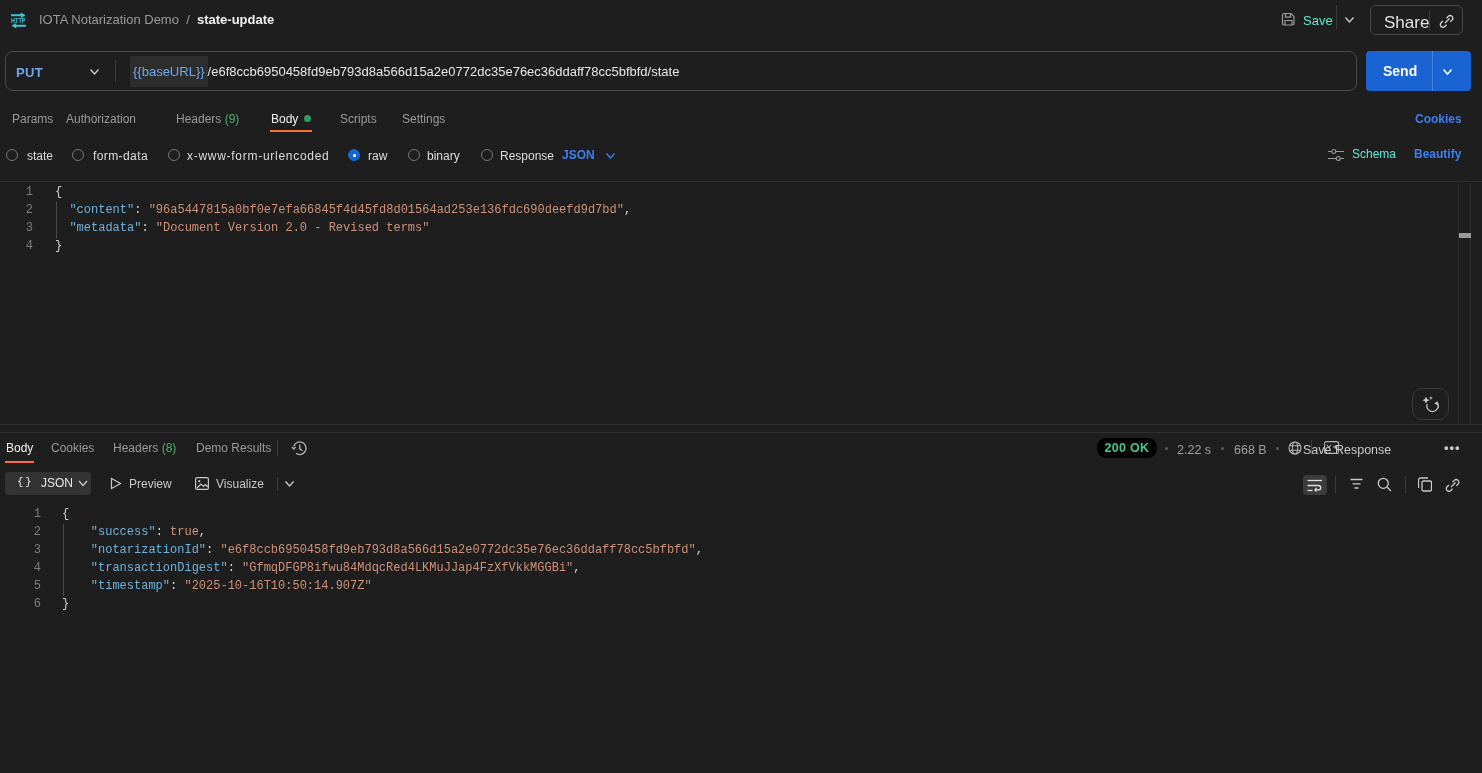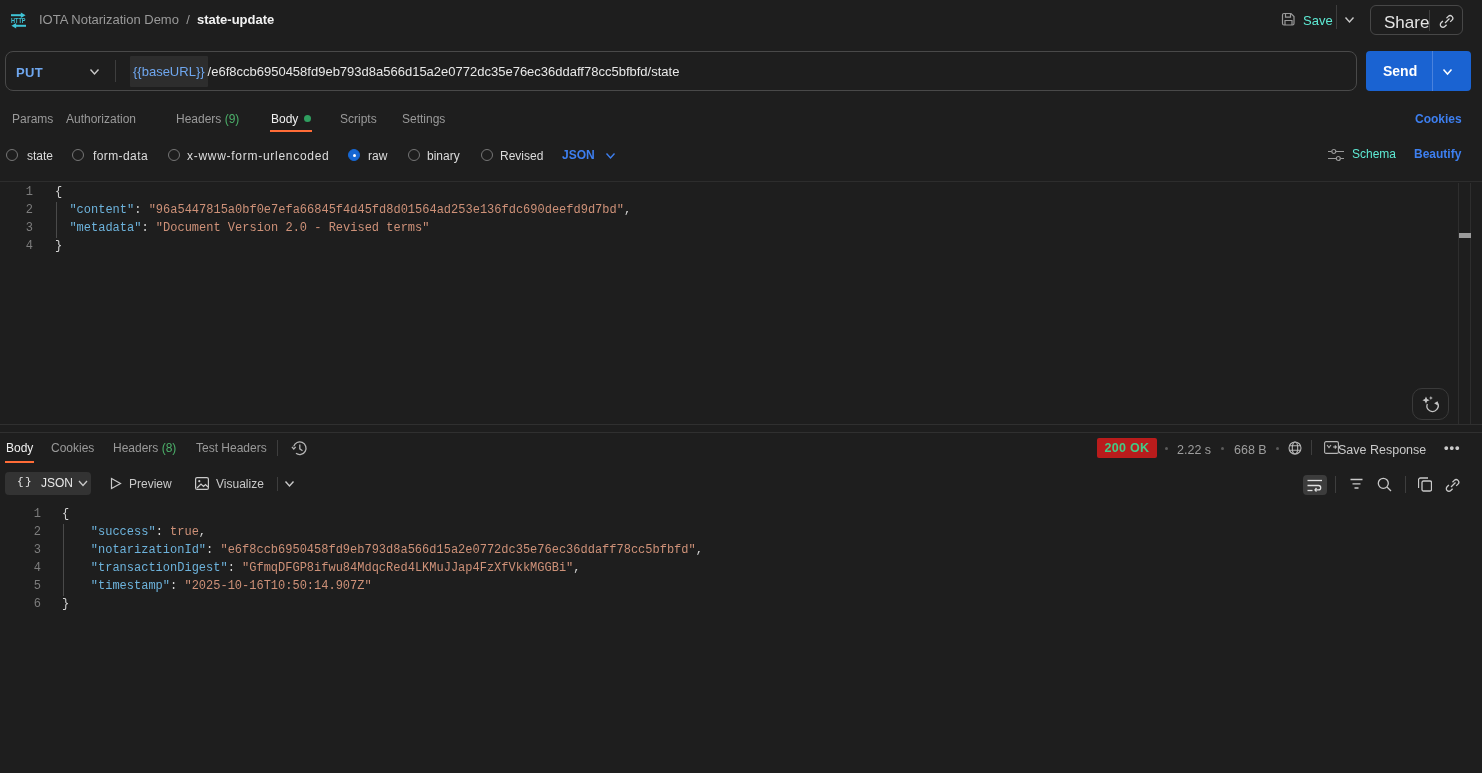--- a/index.html
+++ b/index.html
@@ -47,21 +47,21 @@
 #sb1 { left:1458px; top:183px; width:13px; height:241px; border-left:1px solid #2e2e2e; border-right:1px solid #2e2e2e; }
 #sb1thumb { left:1459px; top:233px; width:12px; height:5px; background:#9b9b9b; }
 #postbot { left:1412px; top:388px; width:37px; height:32px; border:1px solid #3a3a3a; border-radius:10px; }
 
 
 #split { left:0; top:424px; width:1482px; height:1px; background:#303030; }
 #split2 { left:0; top:432px; width:1482px; height:1px; background:#303030; }
 .rtab { font-size:12px; color:#9a9a9a; top:441px; }
 #rBody { color:#f0f0f0; }
 #underline2 { left:5px; top:461px; width:29px; height:2px; background:#ff6c37; }
-#pill { left:1097px; top:438px; width:60px; height:20px; background:#b91c1c; border-radius:2px; color:#41cb87; font-size:12.5px; font-weight:600; text-align:center; line-height:20px; letter-spacing:.3px; }
+#pill { left:1097px; top:438px; width:60px; height:20px; background:#000000; border-radius:9px; color:#41cb87; font-size:12.5px; font-weight:600; text-align:center; line-height:20px; letter-spacing:.3px; }
 .meta { font-size:12.5px; color:#9e9e9e; top:443px; }
 .dot { width:3px; height:3px; border-radius:50%; background:#5a5a5a; top:447px; }
 
 
 #jsonBtn { left:5px; top:472px; width:86px; height:23px; background:#333333; border-radius:4px; color:#e8e8e8; }
 #jsonBtn span { position:absolute; font-size:12px; }
 .tbtxt { font-size:12px; color:#c9c9c9; top:477px; }
 #wrapBtn { left:1303px; top:475px; width:24px; height:20px; background:#3c3c3c; border-radius:4px; }
 
 
@@ -134,21 +134,21 @@
 <div class="abs rlabel" style="left:27px">state</div>
 <div class="abs radio" style="left:72px"></div>
 <div class="abs rlabel" style="left:93px;letter-spacing:.4px">form-data</div>
 <div class="abs radio" style="left:168px"></div>
 <div class="abs rlabel" style="left:187px;letter-spacing:.72px">x-www-form-urlencoded</div>
 <div class="abs radio" id="rawRadio" style="left:348px"></div>
 <div class="abs rlabel" style="left:368px">raw</div>
 <div class="abs radio" style="left:408px"></div>
 <div class="abs rlabel" style="left:427px">binary</div>
 <div class="abs radio" style="left:481px"></div>
-<div class="abs rlabel" style="left:500px">Revised</div>
+<div class="abs rlabel" style="left:500px">Response</div>
 <div class="abs" id="jsonSel">JSON</div>
 <svg class="abs" style="left:605px;top:152px" width="11" height="8" viewBox="0 0 11 8" fill="none" stroke="#3d7ff0" stroke-width="1.4">
     <path d="M1.5 1.5 L5.5 6 L9.5 1.5"></path>
   </svg>
 <div class="abs" id="beautRow" style="left:1328px;top:147px">
   <svg class="abs" style="left:0;top:1px" width="16" height="14" viewBox="0 0 16 14" fill="none" stroke="#9a9a9a" stroke-width="1.2">
     <path d="M0 3.5 H3.5 M8 3.5 H16"></path>
       <circle cx="5.8" cy="3.5" r="2"></circle>
     <path d="M0 10.5 H8 M12.5 10.5 H16"></path>
       <circle cx="10.3" cy="10.5" r="2"></circle>
@@ -177,21 +177,21 @@
     <path d="M15.6 6.2 L12.1 8.2 L15.9 10.6 Z" fill="#c4c4c4" stroke="none"></path>
   </svg>
 </div>
 
 <div class="abs" id="split"></div>
 <div class="abs" id="split2"></div>
 
 <div class="abs rtab" id="rBody" style="left:6px">Body</div>
 <div class="abs rtab" style="left:51px">Cookies</div>
 <div class="abs rtab" style="left:113px">Headers <span style="color:#4cb06a">(8)</span></div>
-<div class="abs rtab" style="left:196px">Test Headers</div>
+<div class="abs rtab" style="left:196px">Demo Results</div>
 <div class="abs vsep" style="left:277px;top:440px;height:16px"></div>
 <svg class="abs" style="left:291px;top:440px" width="17" height="17" viewBox="0 0 17 17" fill="none" stroke="#b5b5b5" stroke-width="1.3">
   <path d="M2.7 6.4 A6.3 6.3 0 1 1 5.0 13.3"></path>
   <path d="M0.9 6.9 L2.8 9.0 L4.7 6.9"></path>
   <path d="M8.8 4.6 V8.9 L11.5 10.7"></path>
 </svg>
 <div class="abs" id="underline2"></div>
 
 <div class="abs" id="pill">200 OK</div>
 <div class="abs dot" style="left:1165px"></div>
@@ -203,21 +203,21 @@
   <circle cx="7" cy="7" r="6"></circle>
   <ellipse cx="7" cy="7" rx="2.7" ry="6"></ellipse>
   <path d="M1.3 4.8 H12.7 M1.3 9.2 H12.7"></path>
 </svg>
 <div class="abs vsep" style="left:1311px;top:440px;height:15px"></div>
 <svg class="abs" style="left:1324px;top:441px" width="15" height="13" viewBox="0 0 15 13" fill="none" stroke="#b5b5b5" stroke-width="1.1">
   <rect x="0.6" y="0.6" width="13.8" height="11.8" rx="1.5"></rect>
   <path d="M3 4 l2 2.5 2-2.5"></path>
   <path d="M9 6 h3 M10.8 4.5 l1.5 1.5 -1.5 1.5"></path>
 </svg>
-<div class="abs meta" style="left:1338px;color:#c9c9c9">Save Response</div>
+<div class="abs meta" style="left:1303px;color:#c9c9c9">Save Response</div>
 <div class="abs" style="left:1444px;top:440px;color:#c9c9c9;font-size:13px;letter-spacing:1px;font-weight:700">•••</div>
 
 <div class="abs" id="jsonBtn">
   <span style="left:12px;top:4px;font-family:'Liberation Mono',monospace;font-size:11px;letter-spacing:1.5px">{}</span>
   <span style="left:36px;top:4px">JSON</span>
   <svg class="abs" style="left:73px;top:8px" width="10" height="7" viewBox="0 0 10 7" fill="none" stroke="#c9c9c9" stroke-width="1.3">
       <path d="M1 1 L5 5.5 L9 1"></path>
     </svg>
 </div>
 <svg class="abs" style="left:110px;top:477px" width="12" height="13" viewBox="0 0 12 13" fill="none" stroke="#c9c9c9" stroke-width="1.2">

